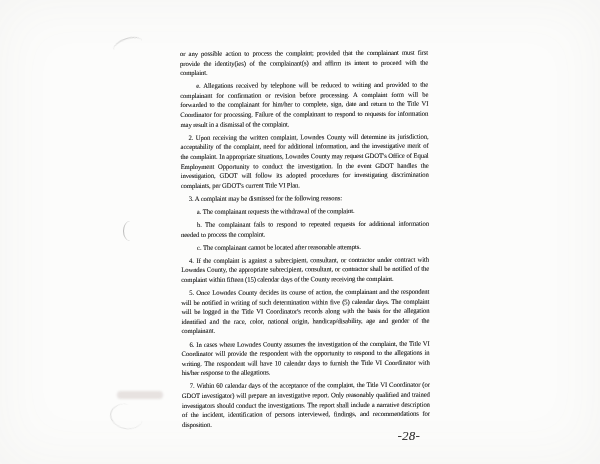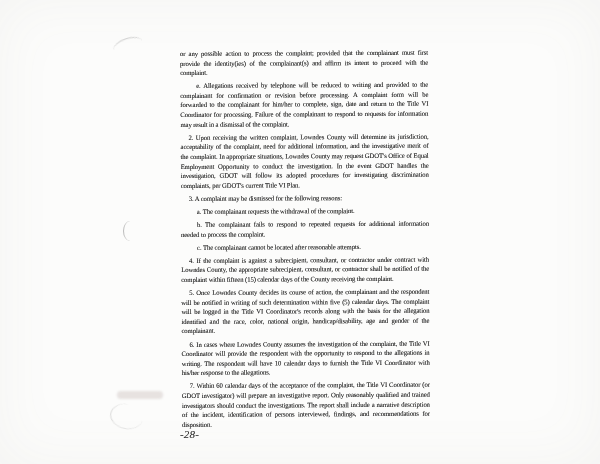--- a/index.html
+++ b/index.html
@@ -38,23 +38,23 @@
     margin: 0 0 3.5px 0;
   }
   p.plain { text-indent: 0; }
   p.num   { text-indent: 8px; }
   p.sub   { text-indent: 16px; }
   .page-number {
     position: absolute;
     left: 180px;
     top: 428px;
     width: 240px;
-    text-align: left;
+    text-align: right;
     color: #3a3a3a;
-    font-size: 11px;
+    font-size: 13px;
     letter-spacing: 0.2px;
     text-shadow: 0 0 0.4px rgba(60,60,60,0.5);
     font-style: italic;
   }
   
   .artifact { position: absolute; pointer-events: none; }
   .mark-top-curve {
     left: 113px; top: 38px; width: 30px; height: 14px;
     border-top: 1.2px solid rgba(150,150,150,0.45);
     border-radius: 50%;

